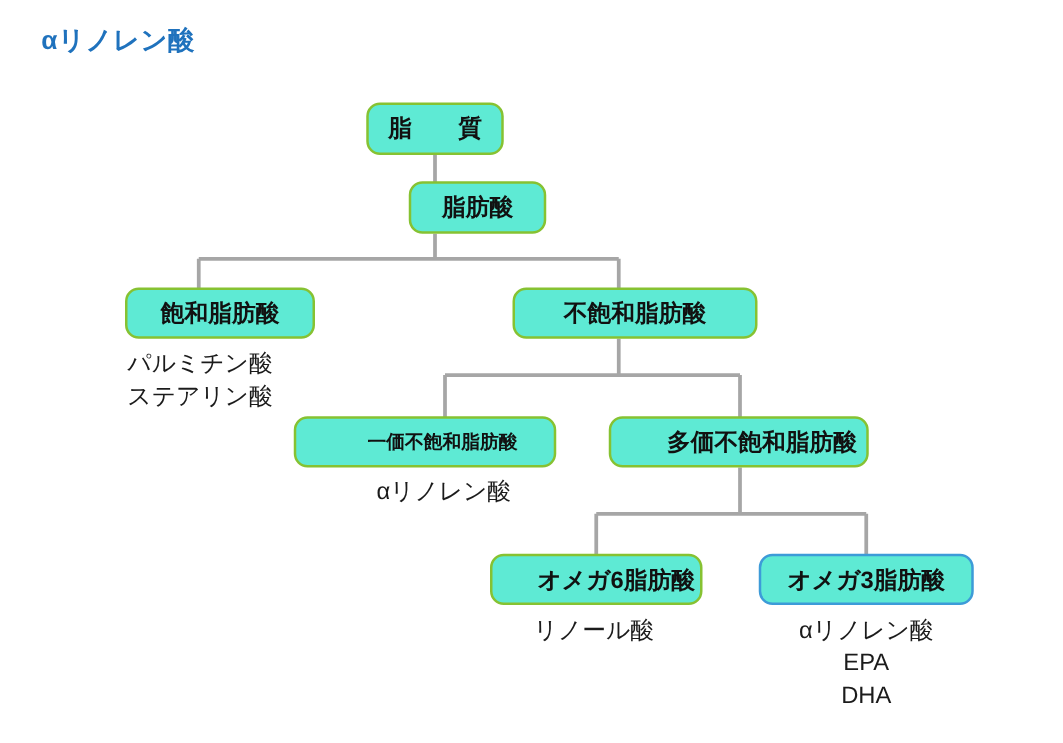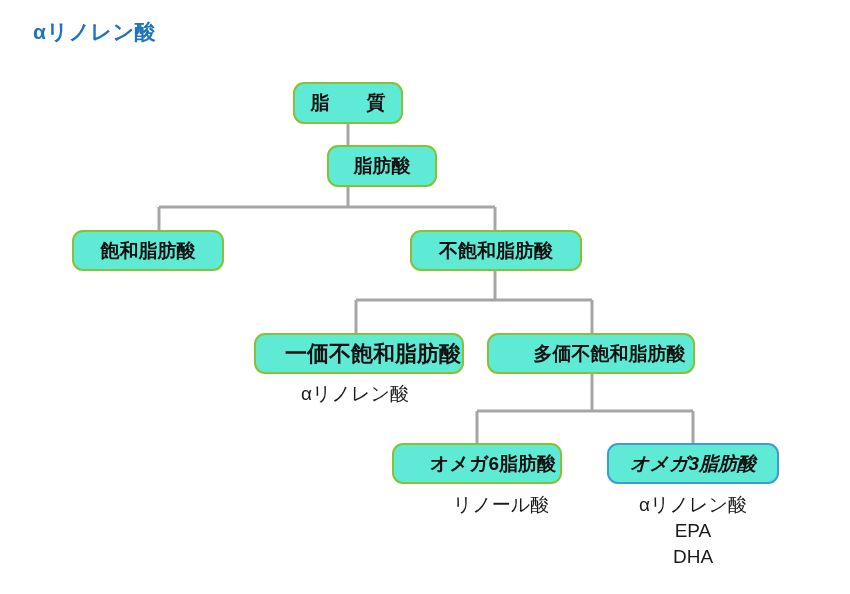--- a/index.html
+++ b/index.html
@@ -62,40 +62,40 @@
     white-space: nowrap;
     z-index: 2;
   }
   .node.blue {
     border-color: #3d9bd8;
   }
 
   
   .n-lipid        { left: 293px; top: 82px;  width: 110px; height: 42px; font-size: 19px; letter-spacing: 9px; text-indent: 9px; }
   .n-fattyacid    { left: 293px; top: 145px; width: 110px; height: 42px; font-size: 19px; margin-left: 34px; }
-  .n-saturated    { left: 72px;  top: 230px; width: 152px; height: 41px; font-size: 19px; }
-  .n-unsaturated  { left: 410px; top: 230px; width: 172px; height: 41px; font-size: 19px; }
-  .n-mono         { left: 254px; top: 333px; width: 210px; height: 41px; font-size: 22px; padding-left: 28px; }
+  .n-saturated    { left: 100px;  top: 230px; width: 152px; height: 41px; font-size: 19px; }
+  .n-unsaturated  { left: 410px; top: 230px; width: 196px; height: 41px; font-size: 19px; }
+  .n-mono         { left: 235px; top: 333px; width: 210px; height: 41px; font-size: 15px; padding-left: 28px; }
   .n-poly         { left: 487px; top: 333px; width: 208px; height: 41px; font-size: 19px; padding-left: 37px; }
   .n-omega6       { left: 392px; top: 443px; width: 170px; height: 41px; font-size: 19px; padding-left: 32px; }
-  .n-omega3       { left: 607px; top: 443px; width: 172px; height: 41px; font-size: 19px; font-style: italic; }
+  .n-omega3       { left: 607px; top: 443px; width: 172px; height: 41px; font-size: 19px; }
 
   
   .examples {
     position: absolute;
     font-size: 19px;
     line-height: 26px;
     color: #1b1b1b;
     text-align: center;
     white-space: pre-line;
     z-index: 2;
   }
   .ex-saturated { left: 84px;  top: 279px; width: 152px; }
   .ex-mono      { left: 250px; top: 381px; width: 210px; }
-  .ex-omega6    { left: 416px; top: 492px; width: 170px; text-align: center; }
+  .ex-omega6    { left: 390px; top: 492px; width: 170px; text-align: center; }
   .ex-omega3    { left: 607px; top: 492px; width: 172px; }
 </style>
 </head>
 <body>
 
 <div id="stage">
 
   <div class="page-title">αリノレン酸</div>
 
   <svg id="connectors" viewBox="0 0 850 594" width="850" height="594" aria-hidden="true">
@@ -129,20 +129,22 @@
   <div class="node n-unsaturated">不飽和脂肪酸</div>
 
   <div class="node n-mono">一価不飽和脂肪酸</div>
 
   <div class="node n-poly">多価不飽和脂肪酸</div>
 
   <div class="node n-omega6">オメガ6脂肪酸</div>
 
   <div class="node blue n-omega3">オメガ3脂肪酸</div>
 
+  <div class="examples ex-saturated">パルミチン酸
+ステアリン酸</div>
 
   <div class="examples ex-mono">αリノレン酸</div>
 
   <div class="examples ex-omega6">リノール酸</div>
 
   <div class="examples ex-omega3">αリノレン酸
 EPA
 DHA</div>
 
 </div>

